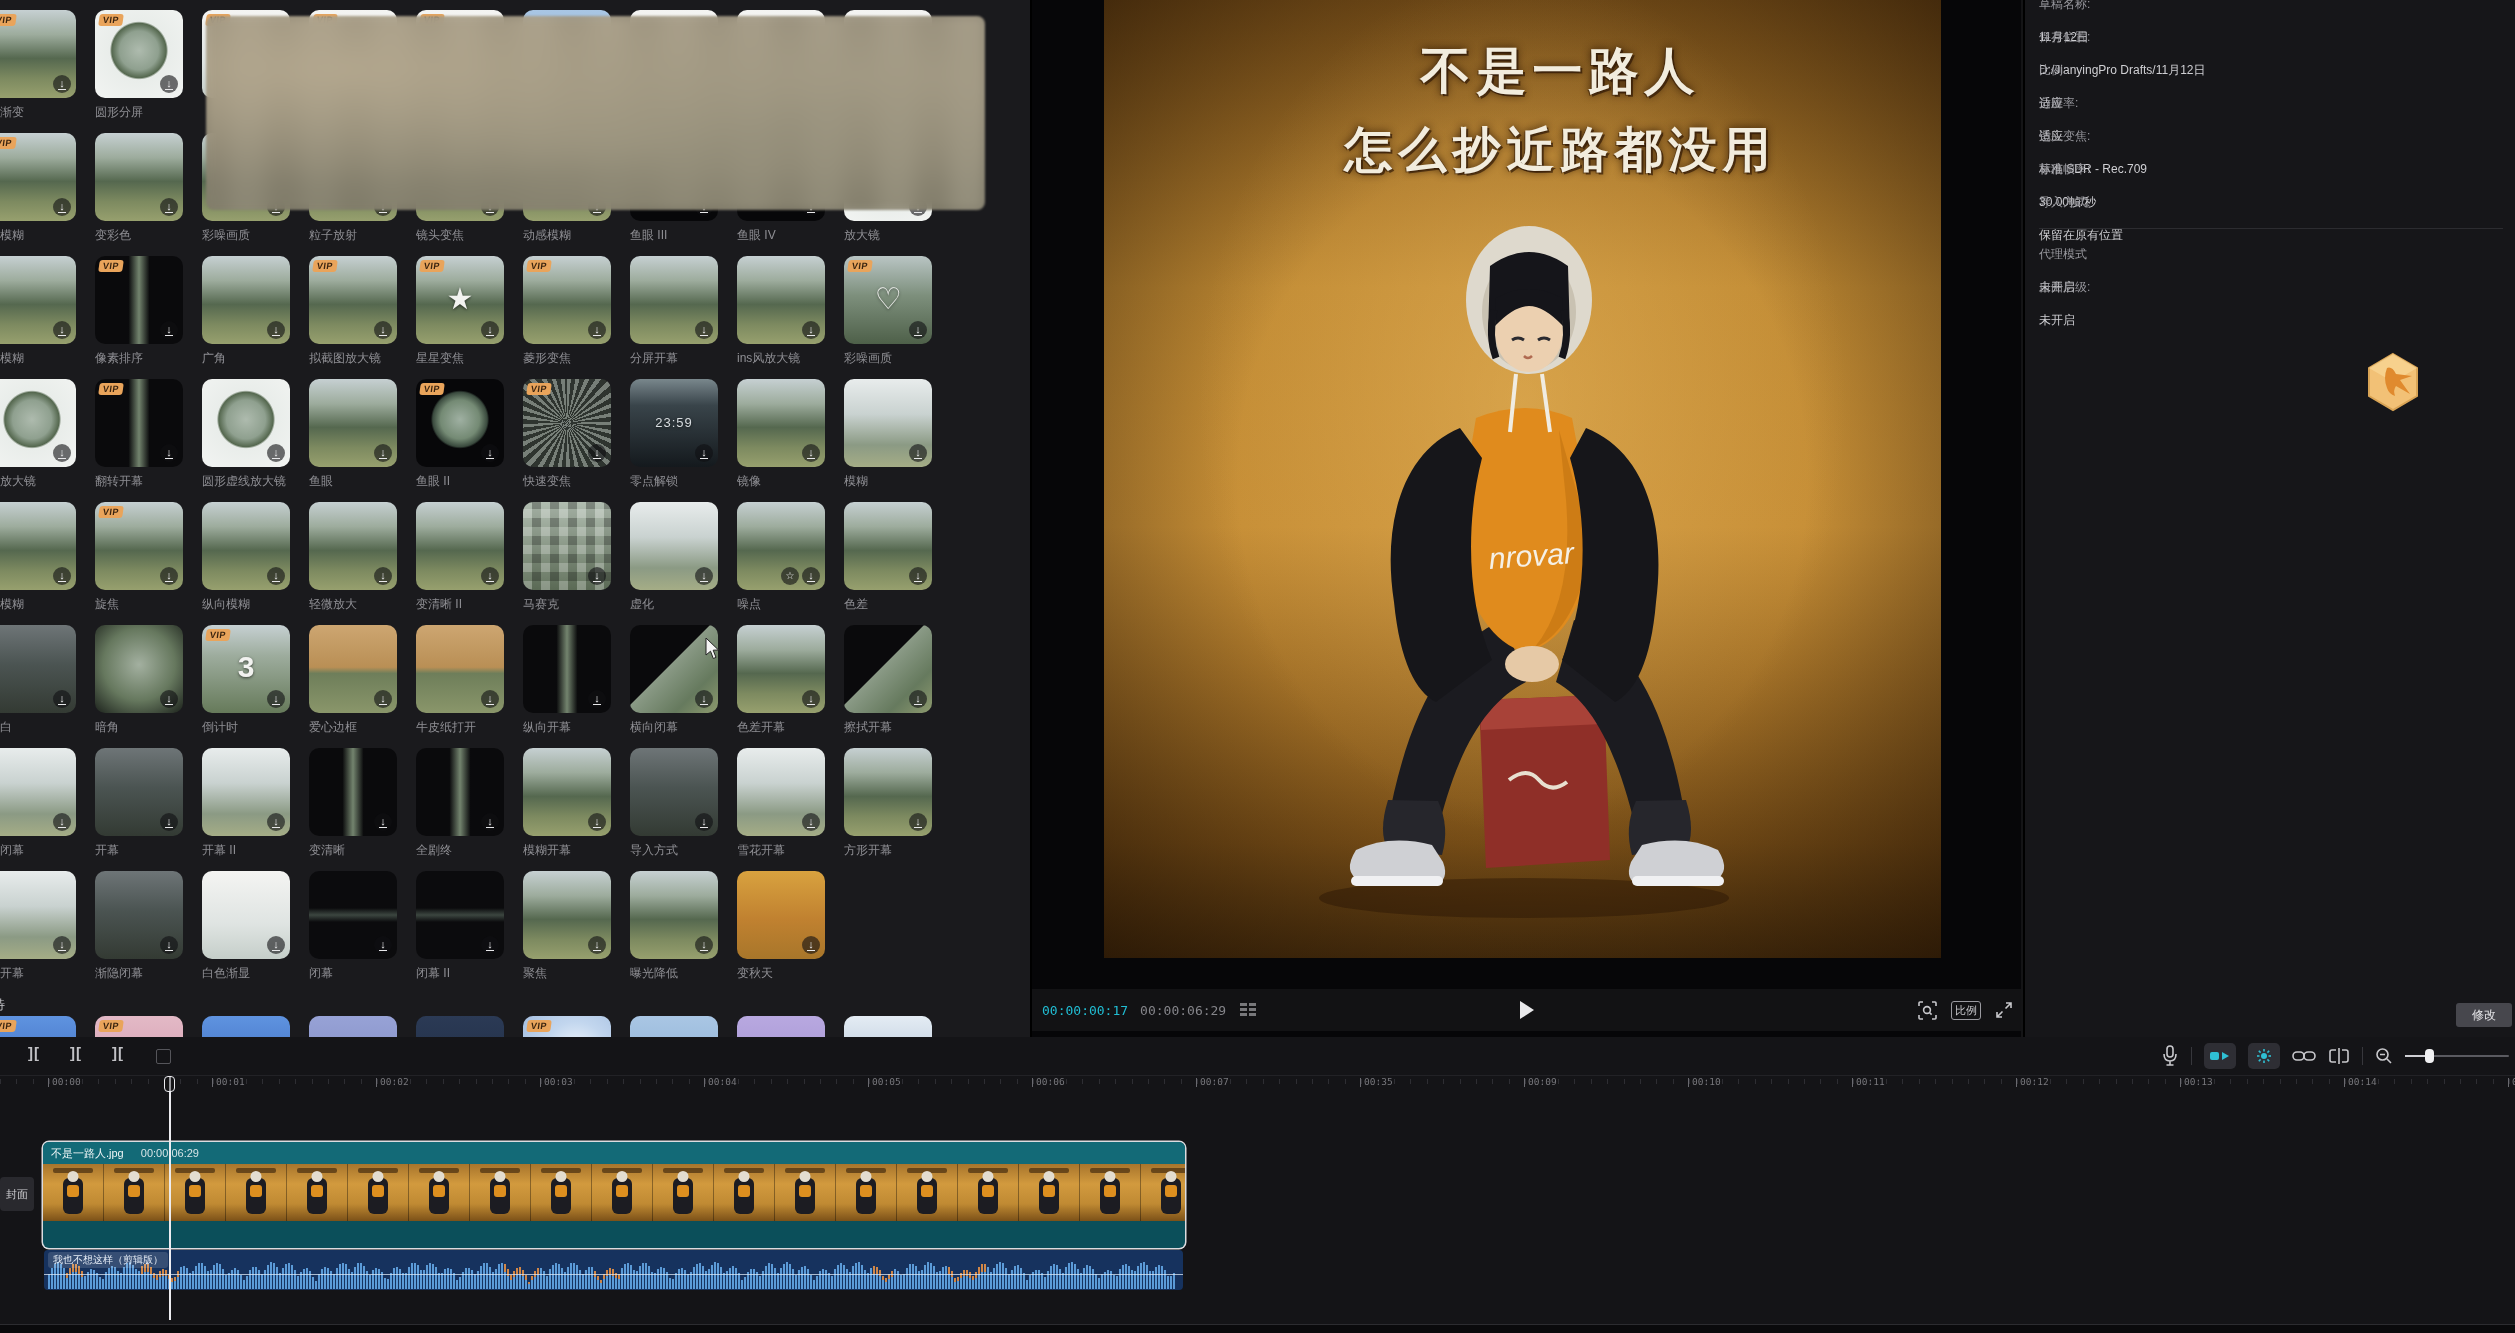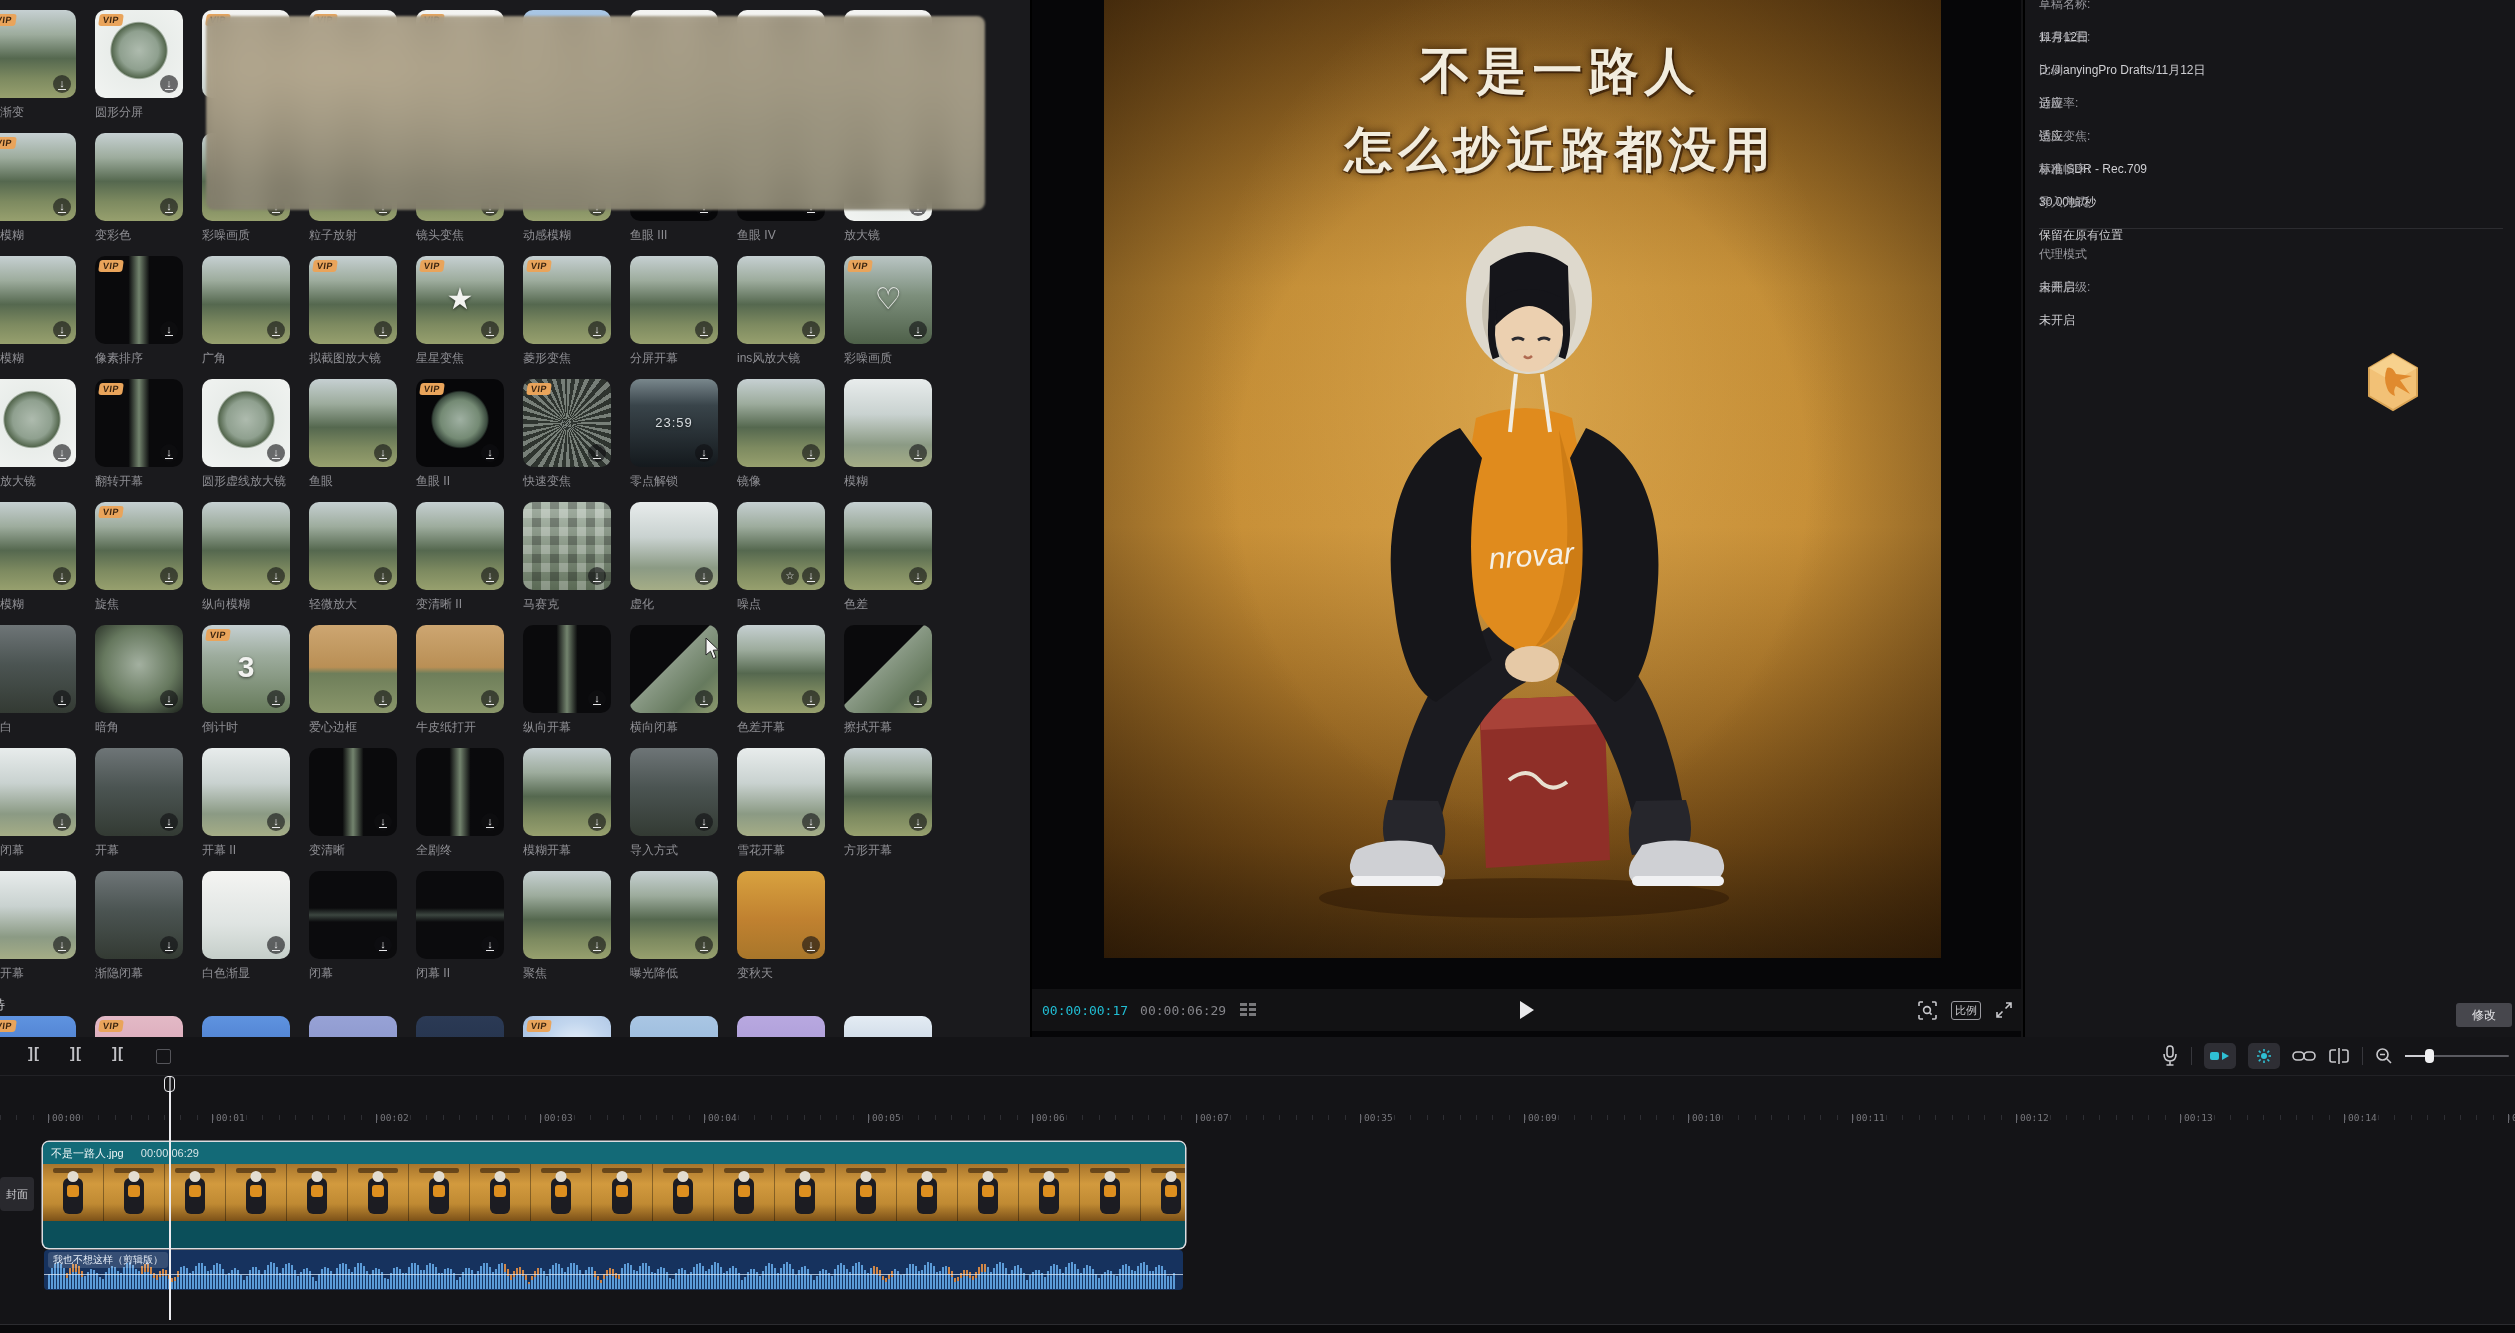--- a/index.html
+++ b/index.html
@@ -92,21 +92,21 @@
   .tl-toolbar{position:absolute;left:0;top:0;width:100%;height:38px;border-bottom:1px solid #222226;}
   .tool{position:absolute;top:7px;color:#c2c2c6;font-size:15px;font-weight:bold;letter-spacing:1px;}
   .tool-sq{position:absolute;top:12px;width:13px;height:13px;border:1.5px solid #55555a;border-radius:2px;}
   .tl-right{position:absolute;right:0;top:0;height:38px;display:flex;align-items:center;gap:12px;padding-right:6px;}
   .vsep{width:1px;height:18px;background:#37373c;}
   .tglbtn{width:32px;height:26px;background:#2e2e34;border-radius:5px;display:flex;align-items:center;justify-content:center;}
   .slider{position:relative;width:104px;height:2px;background:#5a5a60;border-radius:1px;}
   .slider .done{position:absolute;left:0;top:0;height:2px;width:24px;background:#cfcfd4;}
   .slider .handle{position:absolute;left:20px;top:-6px;width:9px;height:14px;background:#f0f0f2;border-radius:4px;}
   .tl-ruler{position:absolute;left:0;top:39px;width:2515px;height:22px;
-    background:repeating-linear-gradient(90deg,#2e2e33 0 1px,transparent 1px 16.4px);background-size:100% 5px;background-repeat:no-repeat;background-position:0 3px;margin-top:36px;}
+    background:repeating-linear-gradient(90deg,#2e2e33 0 1px,transparent 1px 16.4px);background-size:100% 5px;background-repeat:no-repeat;background-position:0 3px;}
   .tick{position:absolute;top:2px;width:1px;height:9px;background:#6a6a70;}
   .ticklabel{position:absolute;top:0;font-size:9.5px;color:#77777c;font-family:"DejaVu Sans Mono","Liberation Mono",monospace;}
   .cover-tab{position:absolute;left:0;top:140px;width:34px;height:34px;background:#29292e;border-radius:4px;color:#cfcfd3;font-size:11px;display:flex;align-items:center;justify-content:center;}
   .video-clip{position:absolute;left:43px;top:105px;width:1142px;height:106px;border-radius:6px;overflow:hidden;box-shadow:0 0 0 1.5px #dcdce0;background:#0b4f5a;}
   .vc-header{height:22px;background:#136a77;color:#eef4f5;font-size:11px;line-height:22px;padding-left:8px;white-space:nowrap;}
   .vc-header .dur{margin-left:14px;color:#d6e4e6;}
   .filmstrip{height:57px;display:flex;overflow:hidden;background:#7c5118;}
   .fthumb{position:relative;flex:0 0 60px;height:57px;background:linear-gradient(180deg,#a8752c 0%,#d29a3e 35%,#c08a33 70%,#7c5118 100%);border-right:1px solid rgba(0,0,0,.35);}
   .fthumb::before{content:"";position:absolute;left:10px;right:10px;top:4px;height:5px;background:rgba(40,22,6,.55);border-radius:2px;}
   .mini{position:absolute;left:50%;top:14px;transform:translateX(-50%);width:20px;height:36px;background:#1c1c22;border-radius:6px;}

